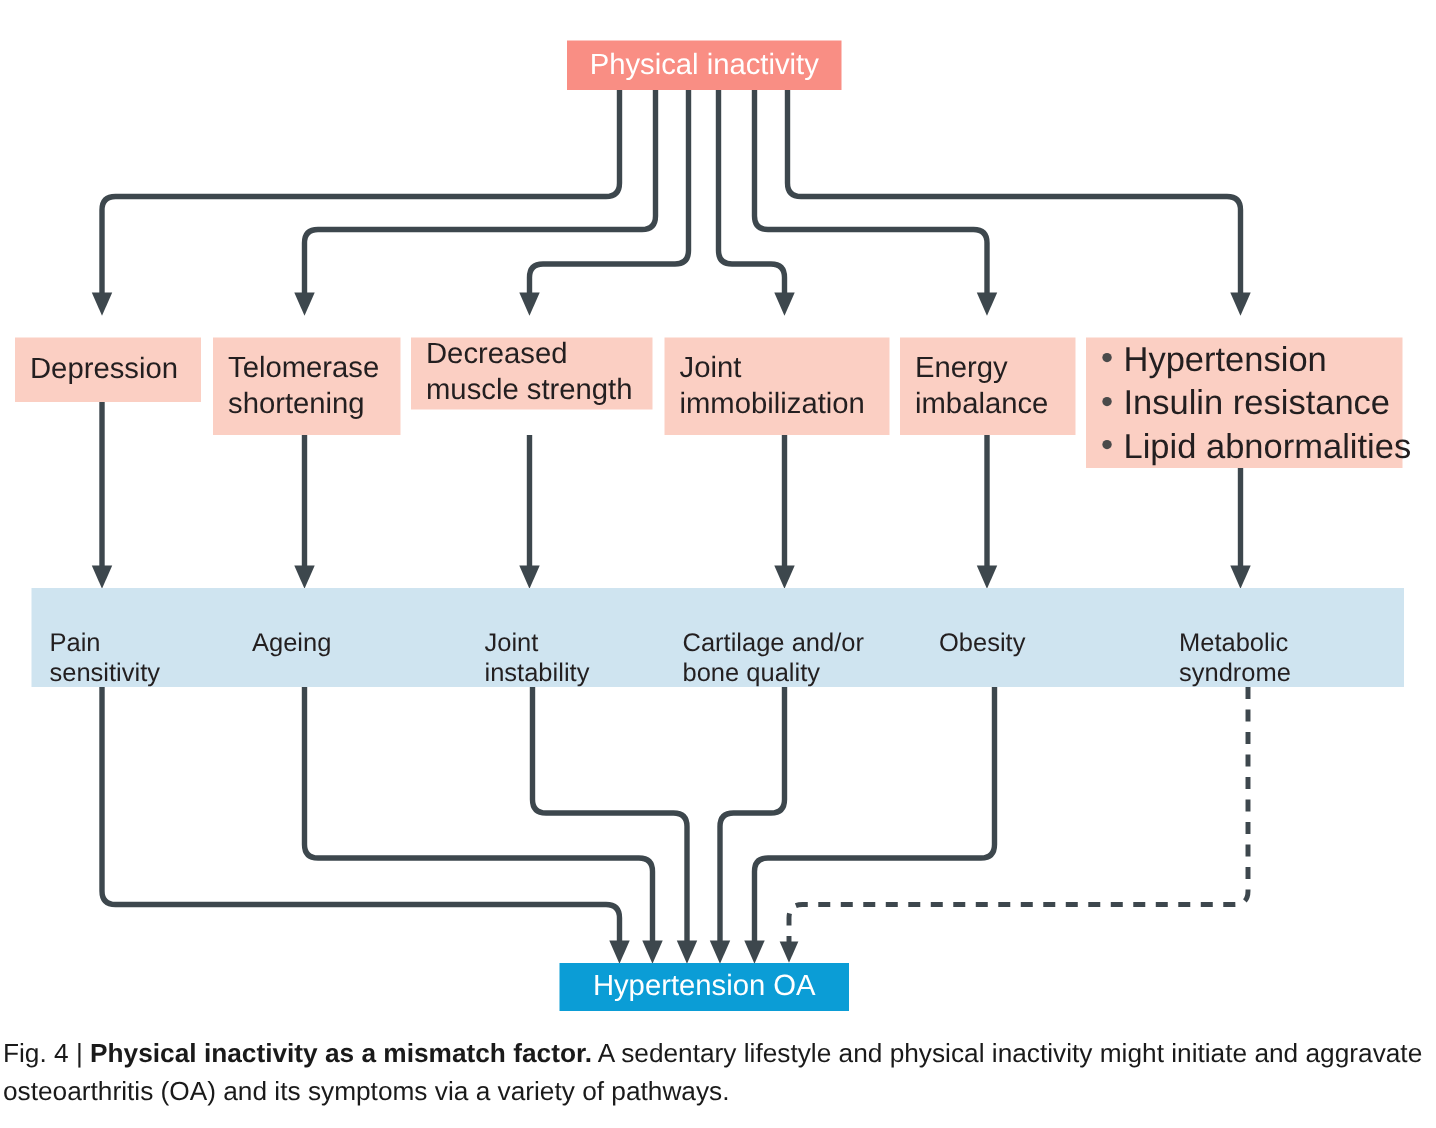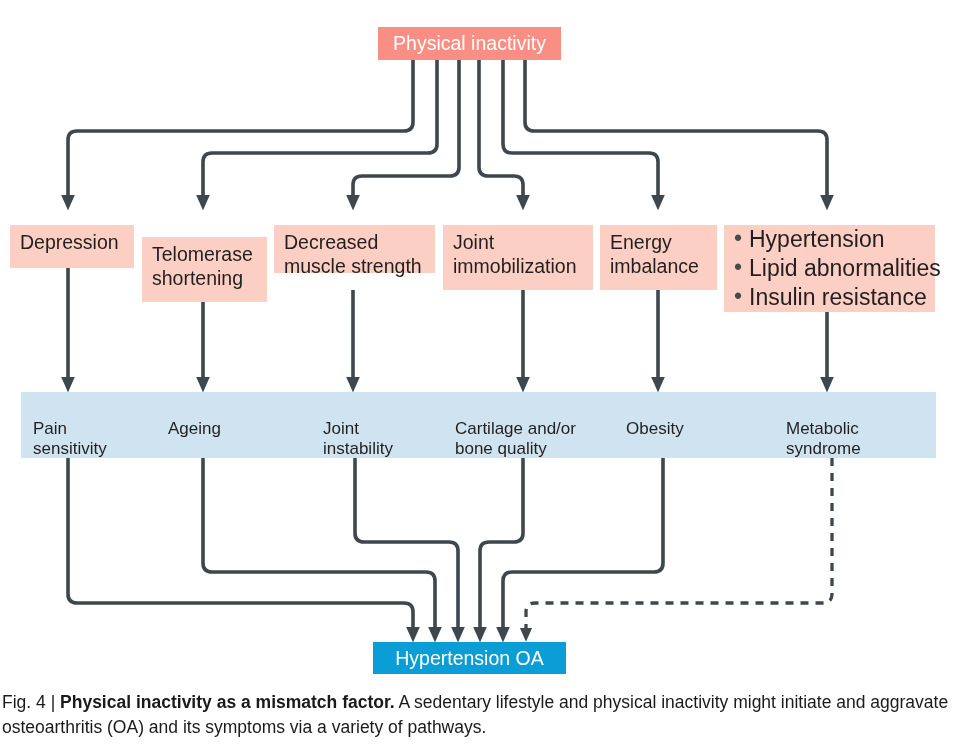--- a/index.html
+++ b/index.html
@@ -1,21 +1,21 @@
 <!DOCTYPE html>
 <html><head>
 <meta charset="utf-8">
 <style>
   html,body{margin:0;padding:0;background:#ffffff;}
   body{width:957px;height:752px;position:relative;overflow:hidden;
        font-family:"Liberation Sans",sans-serif;color:#1a1a1a;}
   #figure{position:absolute;left:0;top:0;width:957px;height:684px;}
   #wires{position:absolute;left:0;top:0;width:957px;height:684px;pointer-events:none;}
 
-  .node{position:absolute;box-sizing:border-box;display:flex;align-items:flex-start;
+  .node{position:absolute;box-sizing:border-box;display:flex;align-items:center;
         line-height:1.22;}
   .pink{background:#fbcfc3;color:#231f20;font-size:19.5px;padding:6px 10px;}
   .pink-top{background:#f98e84;color:#ffffff;font-size:19.5px;
             justify-content:center;padding:5px 10px;}
   .blue-band{position:absolute;background:#cfe4f0;}
   .blue-lbl{position:absolute;font-size:17px;color:#231f20;line-height:1.22;}
   .blue-oa{background:#0b9dd6;color:#ffffff;font-size:19.5px;
            justify-content:center;padding:5px 10px;}
 
   ul.blist{margin:0;padding:0;list-style:none;}
@@ -83,21 +83,21 @@
   </svg>
 
   <div class="node pink-top" style="left:378px;top:27px;width:183px;height:33px;">
     <span>Physical inactivity</span>
   </div>
 
   <div class="node pink" style="left:10px;top:225px;width:124px;height:43px;">
     <span>Depression</span>
   </div>
 
-  <div class="node pink" style="left:142px;top:225px;width:125px;height:65px;margin-top:12px;">
+  <div class="node pink" style="left:142px;top:225px;width:125px;height:65px;">
     <span style="white-space:pre-line">Telomerase
 shortening</span>
   </div>
 
   <div class="node pink" style="left:274px;top:225px;width:161px;height:48px;">
     <span style="white-space:pre-line">Decreased
 muscle strength</span>
   </div>
 
   <div class="node pink" style="left:443px;top:225px;width:150px;height:65px;">
@@ -106,22 +106,22 @@
   </div>
 
   <div class="node pink" style="left:600px;top:225px;width:117px;height:65px;">
     <span style="white-space:pre-line">Energy
 imbalance</span>
   </div>
 
   <div class="node pink" style="left:724px;top:225px;width:211px;height:87px;align-items:center;">
     <ul class="blist">
       <li>Hypertension</li>
+      <li>Insulin resistance</li>
       <li>Lipid abnormalities</li>
-      <li>Insulin resistance</li>
     </ul>
   </div>
 
   <div class="blue-band" style="left:21px;top:392px;width:915px;height:66px;"></div>
 
   <div class="blue-lbl" style="left:33px;top:398px;white-space:pre-line;">
     <span>Pain
 sensitivity</span>
   </div>
   <div class="blue-lbl" style="left:168px;top:398px;white-space:pre-line;">

